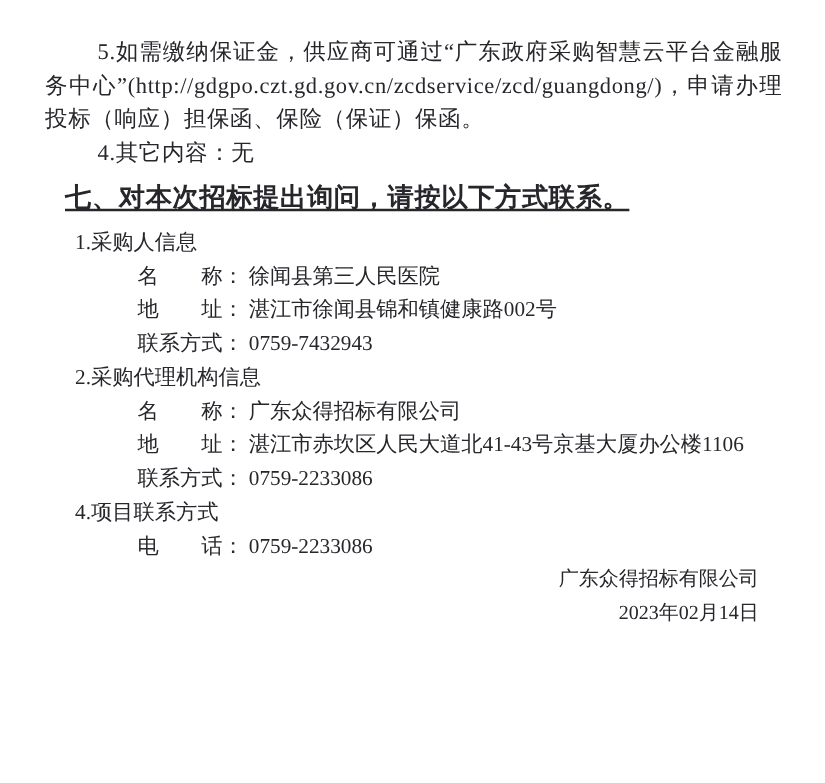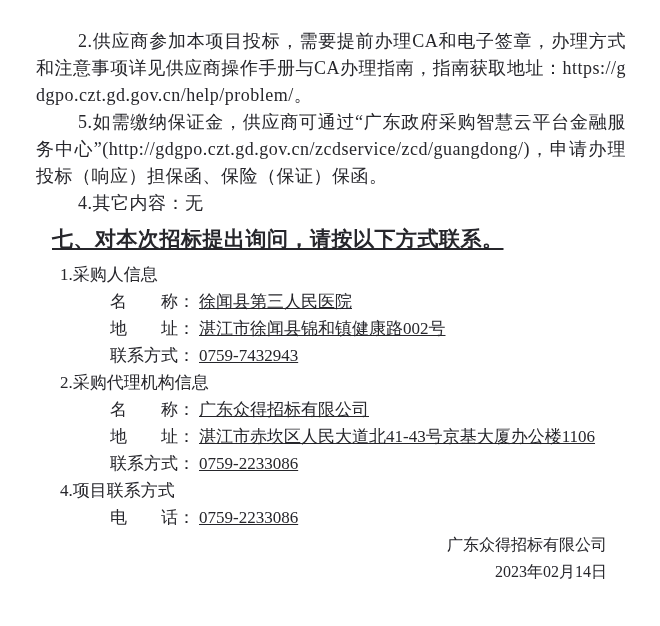--- a/index.html
+++ b/index.html
@@ -37,34 +37,33 @@
     font-size: 17px;
     line-height: 27px;
     margin-left: 24px;
   }
   .contact-row {
     font-size: 17px;
     line-height: 27px;
     margin-left: 74px;
     white-space: pre;
   }
-  .contact-row .val { padding-left: 4px; text-decoration: underline; }
+  .contact-row .val { padding-left: 4px; }
   .signature {
     text-align: right;
     font-size: 16px;
     line-height: 27px;
     margin-right: 19px;
   }
 </style>
 </head>
 <body>
 
 <div class="page">
 
-  <p class="para">2.供应商参加本项目投标，需要提前办理CA和电子签章，办理方式和注意事项详见供应商操作手册与CA办理指南，指南获取地址：https://gdgpo.czt.gd.gov.cn/help/problem/。</p>
   <p class="para">5.如需缴纳保证金，供应商可通过“广东政府采购智慧云平台金融服务中心”(http://gdgpo.czt.gd.gov.cn/zcdservice/zcd/guangdong/)，申请办理投标（响应）担保函、保险（保证）保函。</p>
   <p class="para">4.其它内容：无</p>
 
   <h2 class="heading">七、对本次招标提出询问，请按以下方式联系。</h2>
 
   <div>
     <div class="sec-title">1.采购人信息</div>
     <div class="contact-row"><span class="lbl">名　　称：</span><span class="val">徐闻县第三人民医院</span></div>
     <div class="contact-row"><span class="lbl">地　　址：</span><span class="val">湛江市徐闻县锦和镇健康路002号</span></div>
     <div class="contact-row"><span class="lbl">联系方式：</span><span class="val">0759-7432943</span></div>

